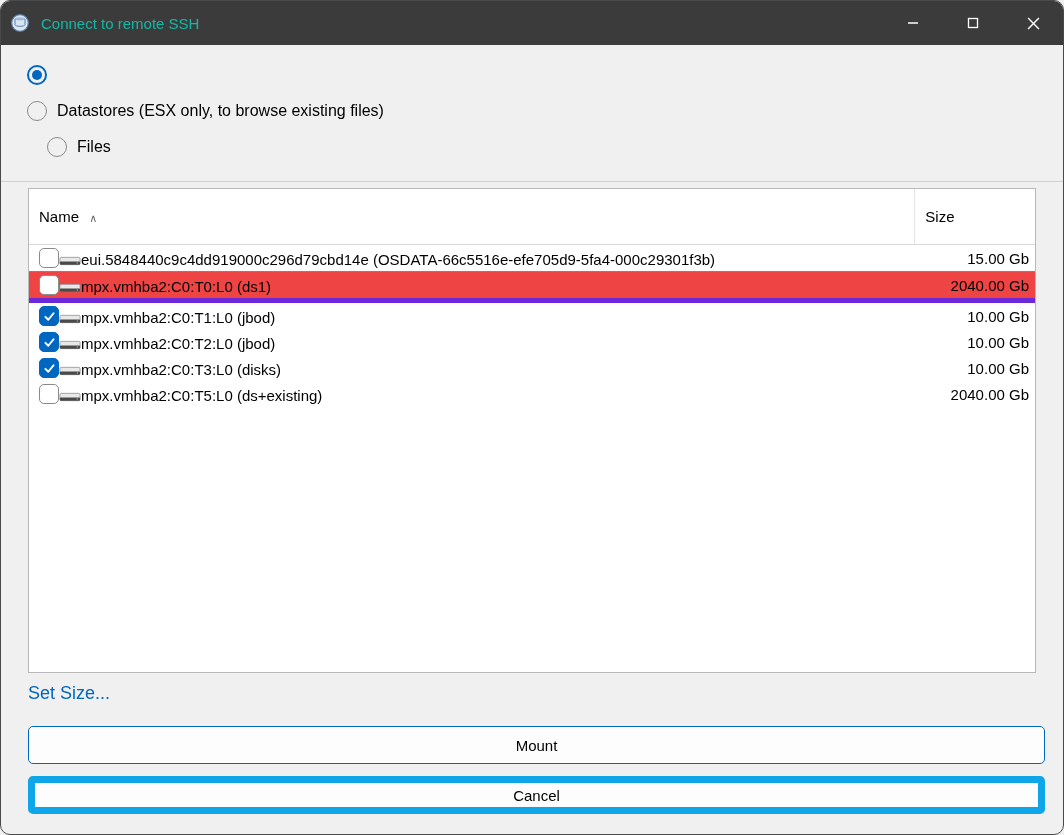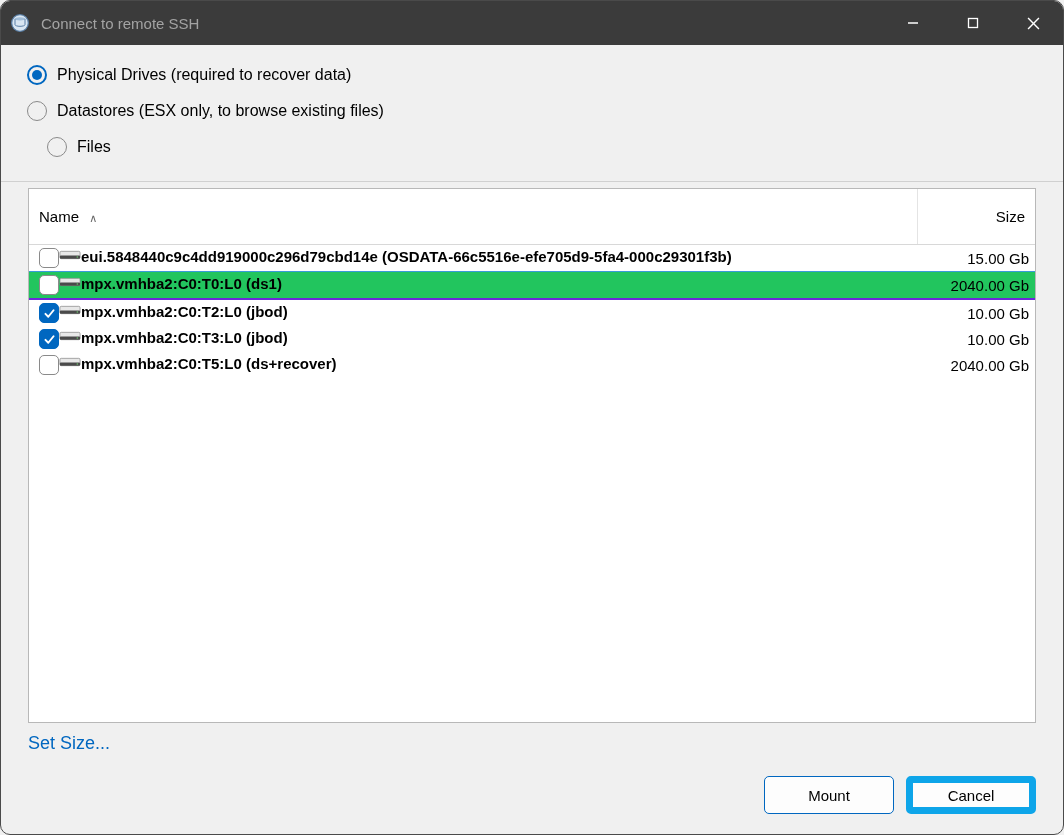--- a/index.html
+++ b/index.html
@@ -18,21 +18,21 @@
       border-radius: 10px;
       overflow: hidden;
       border: 1px solid #4a4a4a;
       display: flex;
       flex-direction: column;
       background: #f0f0f0;
     }
     .titlebar {
       height: 44px;
       background: #3b3b3b;
-      color: #a3a3a3;
+      color: #14b8a6;
       display: flex;
       align-items: center;
       padding-left: 8px;
       flex-shrink: 0;
     }
     .titlebar .app-icon {
       width: 22px; height: 22px;
       margin-right: 10px;
       display: flex; align-items: center; justify-content: center;
     }
@@ -105,41 +105,40 @@
     }
     thead th {
       text-align: left;
       font-weight: 400;
       padding: 19px 10px;
       border-bottom: 1px solid #d8d8d8;
       background: #fff;
       position: sticky;
       top: 0;
     }
-    thead th.size { text-align: right; }
+    thead th.size { text-align: left; }
     thead th.name { border-right: 1px solid #e4e4e4; }
     .sort-arrow {
       font-size: 11px;
       color: #666;
       margin-left: 6px;
     }
     tbody td {
       padding: 3px 10px;
       vertical-align: middle;
     }
     tbody tr.selected td {
-      background: #22c55e;
+      background: #ef4444;
       border-top: 1px solid #3a9ad9;
-      border-bottom: 2px solid #6d28d9;
+      border-bottom: 5px solid #6d28d9;
     }
     .name-cell {
       display: flex;
-      align-items: flex-start;
+      align-items: flex-end;
       gap: 0;
-      font-weight: bold;
     }
     .cb {
       width: 20px; height: 20px;
       border-radius: 5px;
       border: 1.5px solid #8a8a8a;
       display: inline-flex;
       align-items: center; justify-content: center;
       background: #fff;
       flex-shrink: 0;
     }
@@ -160,21 +159,22 @@
     }
     .setsize-link {
       color: #0067c0;
       font-size: 18px;
       cursor: pointer;
     }
     .buttons {
       display: flex;
       justify-content: flex-end;
       gap: 12px;
-      padding: 22px 27px 20px 27px;
+      padding: 22px 18px 20px 27px;
+      flex-direction: column;
     }
     .btn {
       min-width: 130px;
       height: 38px;
       border-radius: 5px;
       background: #fdfdfd;
       border: 7px solid #0ea5e9;
       font-size: 15px;
       display: flex;
       align-items: center; justify-content: center;
@@ -216,21 +216,20 @@
       </div>
     </div>
   </div>
 
   <div class="content">
     <div class="radios">
       <div class="radio-row">
         <span class="radio-outer checked">
             <span class="radio-inner"></span>
           </span>
-        <span>Physical Drives (required to recover data)</span>
       </div>
       <div class="radio-row">
         <span class="radio-outer"></span>
         <span>Datastores (ESX only, to browse existing files)</span>
       </div>
       <div class="radio-row">
         <span class="radio-outer"></span>
         <span>Files</span>
       </div>
     </div>
@@ -290,57 +289,77 @@
                       <polyline points="3,8.5 6.5,12 13,4" fill="none" stroke="#fff" stroke-width="2.4" stroke-linecap="round" stroke-linejoin="round"></polyline>
                     </svg>
                   </span>
                   <span class="drive-icon">
                     <svg viewBox="0 0 24 14" width="22" height="14">
                       <rect x="1" y="3" width="22" height="8" rx="1.5" fill="#e8e8e8" stroke="#888" stroke-width="0.8"></rect>
                       <rect x="1" y="7.5" width="22" height="3.5" rx="1" fill="#4a4a4a"></rect>
                       <circle cx="20" cy="9.2" r="0.9" fill="#6fbf6f"></circle>
                     </svg>
                   </span>
-                  <span>mpx.vmhba2:C0:T2:L0 (jbod)</span>
+                  <span>mpx.vmhba2:C0:T1:L0 (jbod)</span>
                 </div>
               </td>
               <td class="size-cell">10.00 Gb</td>
             </tr>
             <tr>
               <td>
                 <div class="name-cell">
                   <span class="cb checked">
                     <svg width="13" height="13" viewBox="0 0 16 16">
                       <polyline points="3,8.5 6.5,12 13,4" fill="none" stroke="#fff" stroke-width="2.4" stroke-linecap="round" stroke-linejoin="round"></polyline>
                     </svg>
                   </span>
                   <span class="drive-icon">
                     <svg viewBox="0 0 24 14" width="22" height="14">
                       <rect x="1" y="3" width="22" height="8" rx="1.5" fill="#e8e8e8" stroke="#888" stroke-width="0.8"></rect>
                       <rect x="1" y="7.5" width="22" height="3.5" rx="1" fill="#4a4a4a"></rect>
                       <circle cx="20" cy="9.2" r="0.9" fill="#6fbf6f"></circle>
                     </svg>
                   </span>
-                  <span>mpx.vmhba2:C0:T3:L0 (jbod)</span>
+                  <span>mpx.vmhba2:C0:T2:L0 (jbod)</span>
                 </div>
               </td>
               <td class="size-cell">10.00 Gb</td>
             </tr>
             <tr>
               <td>
                 <div class="name-cell">
+                  <span class="cb checked">
+                    <svg width="13" height="13" viewBox="0 0 16 16">
+                      <polyline points="3,8.5 6.5,12 13,4" fill="none" stroke="#fff" stroke-width="2.4" stroke-linecap="round" stroke-linejoin="round"></polyline>
+                    </svg>
+                  </span>
+                  <span class="drive-icon">
+                    <svg viewBox="0 0 24 14" width="22" height="14">
+                      <rect x="1" y="3" width="22" height="8" rx="1.5" fill="#e8e8e8" stroke="#888" stroke-width="0.8"></rect>
+                      <rect x="1" y="7.5" width="22" height="3.5" rx="1" fill="#4a4a4a"></rect>
+                      <circle cx="20" cy="9.2" r="0.9" fill="#6fbf6f"></circle>
+                    </svg>
+                  </span>
+                  <span>mpx.vmhba2:C0:T3:L0 (disks)</span>
+                </div>
+              </td>
+              <td class="size-cell">10.00 Gb</td>
+            </tr>
+            <tr>
+              <td>
+                <div class="name-cell">
                   <span class="cb"></span>
                   <span class="drive-icon">
                     <svg viewBox="0 0 24 14" width="22" height="14">
                       <rect x="1" y="3" width="22" height="8" rx="1.5" fill="#e8e8e8" stroke="#888" stroke-width="0.8"></rect>
                       <rect x="1" y="7.5" width="22" height="3.5" rx="1" fill="#4a4a4a"></rect>
                       <circle cx="20" cy="9.2" r="0.9" fill="#6fbf6f"></circle>
                     </svg>
                   </span>
-                  <span>mpx.vmhba2:C0:T5:L0 (ds+recover)</span>
+                  <span>mpx.vmhba2:C0:T5:L0 (ds+existing)</span>
                 </div>
               </td>
               <td class="size-cell">2040.00 Gb</td>
             </tr>
           </tbody>
       </table>
     </div>
 
     <div class="setsize">
       <span class="setsize-link">Set Size...</span>

